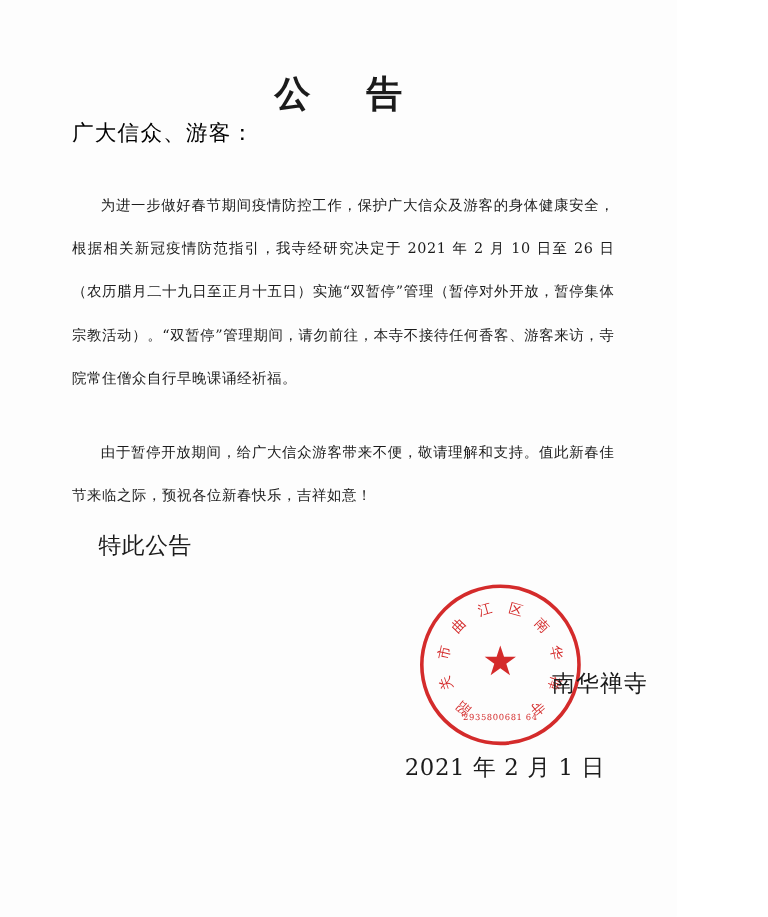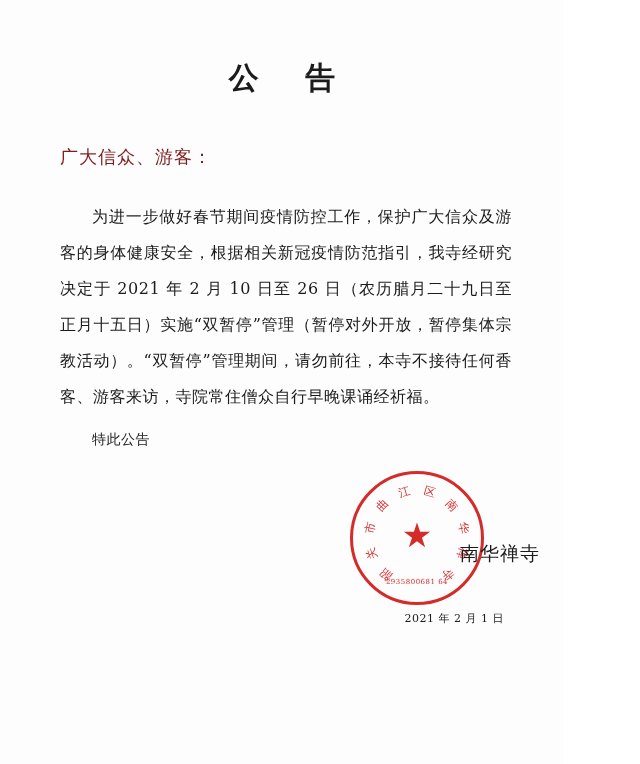--- a/index.html
+++ b/index.html
@@ -24,46 +24,45 @@
     text-align: center;
     font-size: 30px;
     font-weight: bold;
     color: #1b1b1b;
     letter-spacing: 18px;
     padding-top: 58px;
     padding-left: 18px;
     font-family: "DejaVu Serif", "Liberation Serif", serif;
   }
   .salutation {
-    margin-top: 46px;
     margin-left: 60px;
     font-size: 18px;
-    color: #7f1d1d;
+    color: #000000;
     letter-spacing: 1px;
   }
   .body-block {
     margin-top: 30px;
     margin-left: 60px;
     margin-right: 52px;
   }
   .para {
-    font-size: 16px;
+    font-size: 12px;
     color: #1b1b1b;
     line-height: 36px;
     text-indent: 2em;
     text-align: justify;
     letter-spacing: 0.5px;
   }
   .para.second {
     margin-top: 26px;
   }
   .closing {
     margin-top: 6px;
-    margin-left: 32px;
-    font-size: 14px;
+    margin-left: 22px;
+    font-size: 19px;
     color: #1b1b1b;
     line-height: 36px;
     letter-spacing: 0.5px;
   }
   .sign-area {
     position: relative;
     height: 190px;
     margin-top: 6px;
   }
   .stamp {
@@ -122,36 +121,37 @@
     color: #1b1b1b;
     letter-spacing: 1px;
     text-align: center;
   }
   .doc-date {
     position: absolute;
     left: 0;
     right: 60px;
     top: 148px;
     text-align: right;
-    font-size: 11px;
+    font-size: 19px;
     color: #1b1b1b;
     letter-spacing: 0.5px;
   }
 </style>
 </head>
 <body>
 
 <div class="page">
 
   <div class="doc-title">公 告</div>
 
   <div class="salutation">广大信众、游客：</div>
 
   <div class="body-block">
     <div class="para">为进一步做好春节期间疫情防控工作，保护广大信众及游客的身体健康安全，根据相关新冠疫情防范指引，我寺经研究决定于 2021 年 2 月 10 日至 26 日（农历腊月二十九日至正月十五日）实施“双暂停”管理（暂停对外开放，暂停集体宗教活动）。“双暂停”管理期间，请勿前往，本寺不接待任何香客、游客来访，寺院常住僧众自行早晚课诵经祈福。</div>
+    <div class="para second">由于暂停开放期间，给广大信众游客带来不便，敬请理解和支持。值此新春佳节来临之际，预祝各位新春快乐，吉祥如意！</div>
     <div class="closing">特此公告</div>
   </div>
 
   <div class="sign-area">
     <div class="stamp">
       <div class="stamp-inner">
         <div class="stamp-star">★</div>
         <div id="seal-arc">
             <span class="stamp-arc-char" style="transform: translate(-30.9px, 36.8px) rotate(-140deg);">韶</span>
             <span class="stamp-arc-char" style="transform: translate(-45.4px, 15.5px) rotate(-108.9deg);">关</span>

